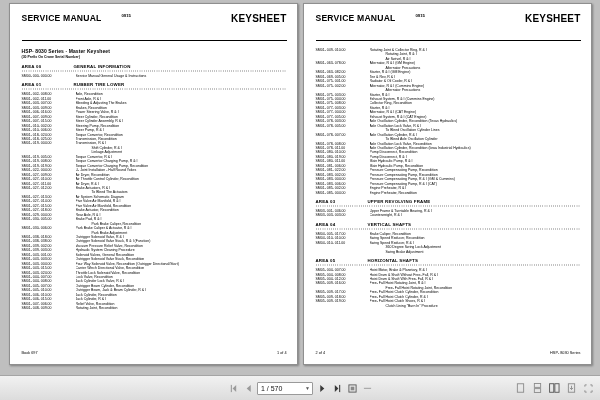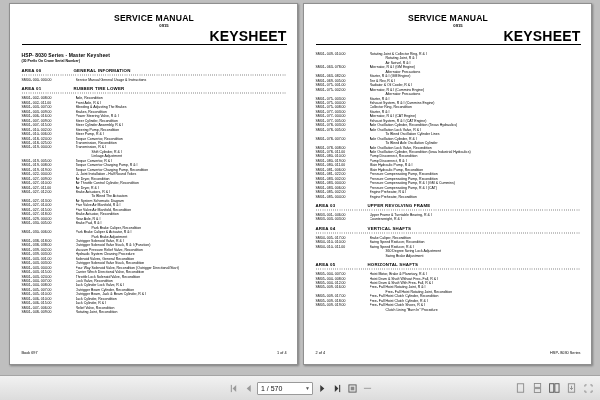--- a/index.html
+++ b/index.html
@@ -48,40 +48,39 @@
     position: absolute;
     left: 12px;
     right: 10px;
     top: 9px;
     bottom: 6px;
   }
   
   .doc-head {
     position: relative;
     display: flex;
-    align-items: center;
+    align-items: flex-start;
     border-bottom: 1.6px solid #000;
-    padding-bottom: 0;
+    padding-bottom: 16px;
     margin-bottom: 7px;
-    flex-direction: column;
   }
   .doc-head .sm {
     font-size: 8.6px;
     font-weight: bold;
     letter-spacing: .2px;
     color: #000;
   }
   .doc-head .code {
     font-size: 4.2px;
     font-weight: bold;
     color: #000;
     margin-left: 20px;
   }
   .doc-head .ks {
-    font-size: 14px;
+    font-size: 10px;
     font-weight: bold;
     letter-spacing: .2px;
     color: #000;
     margin-left: auto;
   }
   
   .title-main {
     font-size: 5.0px;
     font-weight: bold;
     color: #000;

